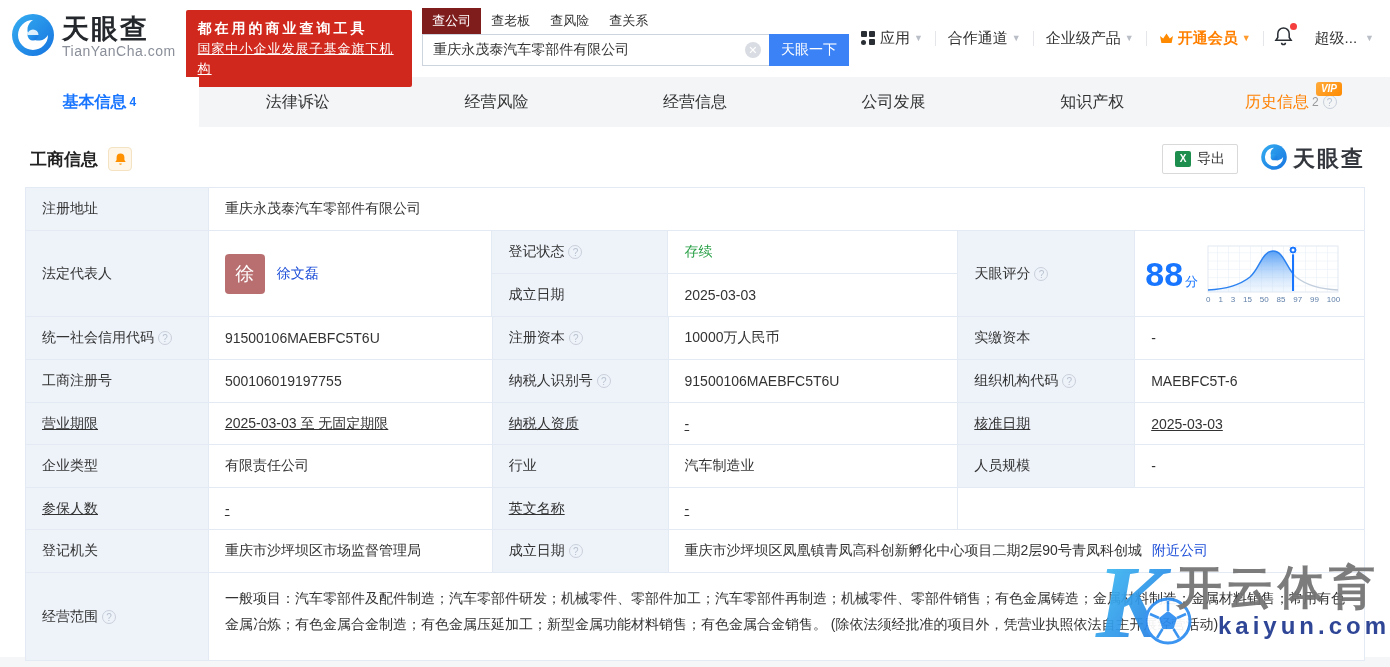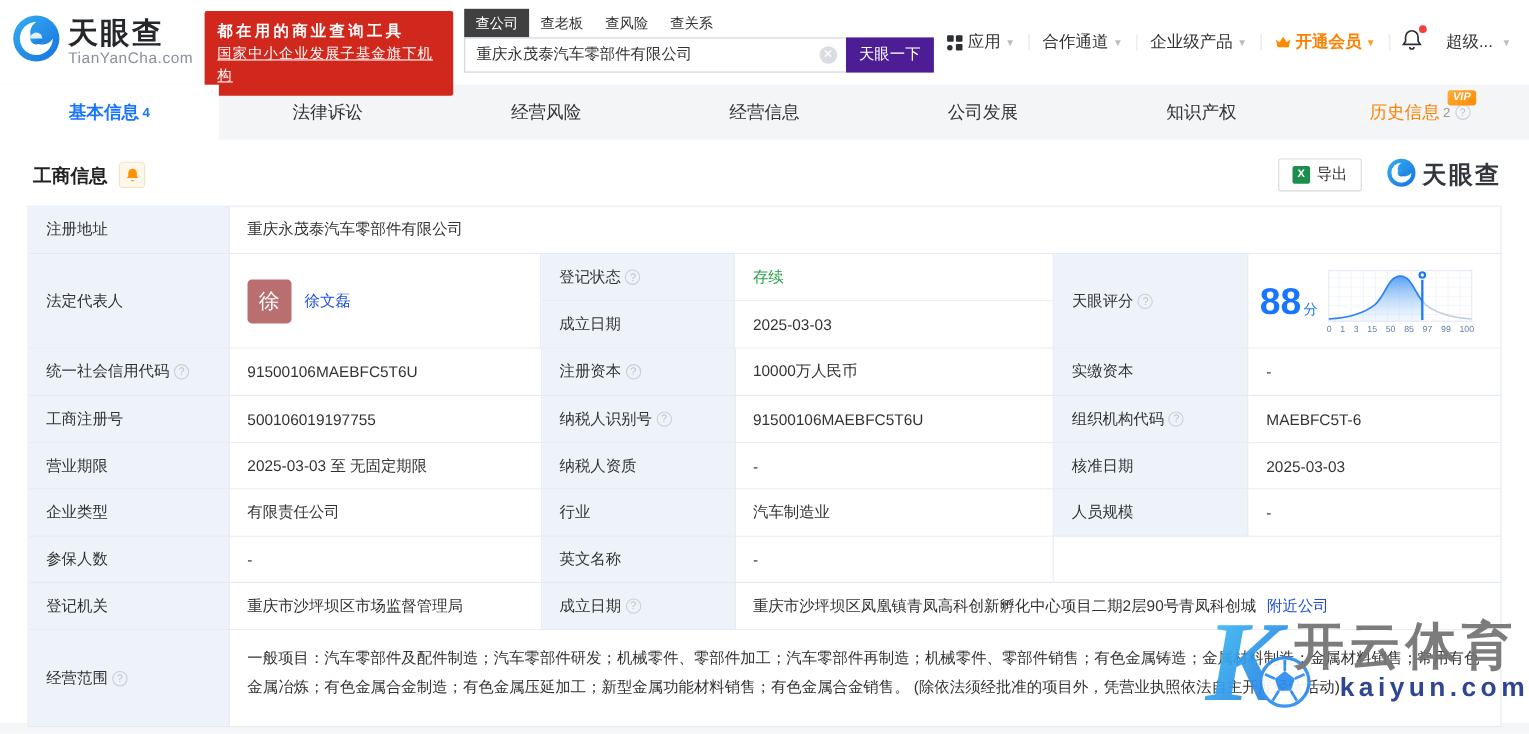--- a/index.html
+++ b/index.html
@@ -12,26 +12,26 @@
   .logo { display:flex; align-items:center; margin-top:4px; }
   .logo-text { margin-left:6px; }
   .logo-title { font-size:27px; font-weight:bold; color:#24272b; letter-spacing:2px; line-height:28px; }
   .logo-sub { font-size:14px; color:#8a8f99; letter-spacing:.5px; }
   .promo { margin-left:10px; margin-top:2px; background:#d0281c; color:#fff; padding:7px 12px 8px 12px; border-radius:2px; }
   .promo-l1 { font-size:14px; font-weight:bold; letter-spacing:3px; line-height:22px; }
   .promo-l2 { font-size:13px; letter-spacing:1px; line-height:20px; text-decoration:underline; }
   .search { margin-left:10px; width:442px; }
   .stabs { display:flex; align-items:flex-end; height:26px; }
   .stab { font-size:13px; color:#333; padding:4px 10px; cursor:pointer; }
-  .stab.active { background:#404040; color:#fff; }
+  .stab.active { background:#7f1d1d; color:#fff; }
   .sbar { display:flex; height:32px; }
   .sinput-wrap { position:relative; flex:1; }
   .sinput { width:100%; height:32px; border:1px solid #ccd4e0; border-right:none; padding:0 30px 0 10px; font-size:14px; color:#333; outline:none; font-family:inherit; }
   .sclear { position:absolute; right:8px; top:8px; width:16px; height:16px; border-radius:50%; background:#d9dde3; color:#fff; font-size:11px; line-height:16px; text-align:center; cursor:pointer; }
-  .sbtn { width:80px; height:32px; background:#4c1d95; color:#fff; font-size:14px; border:none; cursor:pointer; font-family:inherit; }
+  .sbtn { width:80px; height:32px; background:#3b82f6; color:#fff; font-size:14px; border:none; cursor:pointer; font-family:inherit; }
   .nav { margin-left:auto; display:flex; align-items:center; margin-top:18px; }
   .nav-item { display:flex; align-items:center; font-size:15px; color:#333; padding:0 12px; cursor:pointer; white-space:nowrap;text-align:right; }
   .nav-item.orange { color:#ff8000; font-weight:bold; }
   .caret { font-size:9px; color:#b9bec7; margin-left:4px; }
   .nav-div { width:1px; height:15px; background:#e4e6ea; }
   .gridicon { display:inline-block; width:14px; height:14px; margin-right:5px; position:relative; }
   .gridicon i { position:absolute; width:6px; height:6px; background:#2a2f36; border-radius:1px; }
   .gridicon i:nth-child(1){left:0;top:0} .gridicon i:nth-child(2){right:0;top:0}
   .gridicon i:nth-child(3){left:0;bottom:0;width:5px;height:5px;border-radius:50%} .gridicon i:nth-child(4){right:0;bottom:0}
   .bell-wrap { position:relative; padding:0 10px; cursor:pointer; }
@@ -57,21 +57,21 @@
   .xls { width:16px; height:16px; background:#1e8e4e; border-radius:2px; color:#fff; font-size:10px; font-weight:bold; line-height:16px; text-align:center; margin-right:6px; }
   .brand { display:flex; align-items:center; margin-left:22px; }
   .brand-txt { font-size:22px; font-weight:bold; color:#33373d; letter-spacing:2px; margin-left:5px; }
 
   
   .tbl { border:1px solid #e3eaf3; border-right:none; border-bottom:none; width:1340px; font-size:14px; }
   .row { display:flex; }
   .cell { border-right:1px solid #e3eaf3; border-bottom:1px solid #e3eaf3; display:flex; align-items:center; padding:0 16px; }
   .lb { background:#eef3fa; color:#333; }
   .vl { background:#fff; color:#333; }
-  .h43 { height:43px; } .h42 { height:42px; } .h86 { height:86px; }
+  .h43 { height:43px; } .h42 { height:42px;text-decoration:underline; } .h86 { height:86px; }
   .w1{width:183px} .w2{width:284px} .w3{width:176px} .w4{width:290px} .w5{width:177px} .w6{width:230px}
   .wspan5{width:1157px} .wspan3{width:697px} .wspan2{width:407px}
   .midcol { display:flex; flex-direction:column; width:466px; }
   .midcol .row { height:43px; }
   .link { color:#1d4ed8; cursor:pointer; }
   .green { color:#28a045; }
   .avatar { width:40px; height:40px; border-radius:4px; background:#b96f6f; color:#fff; font-size:19px; display:flex; align-items:center; justify-content:center; cursor:pointer; }
   .rep-name { margin-left:12px; }
   .scope-cell { align-items:flex-start !important; padding:12px 16px !important; line-height:26px; height:88px; overflow:hidden; }
   .scope-lb { height:88px; }

